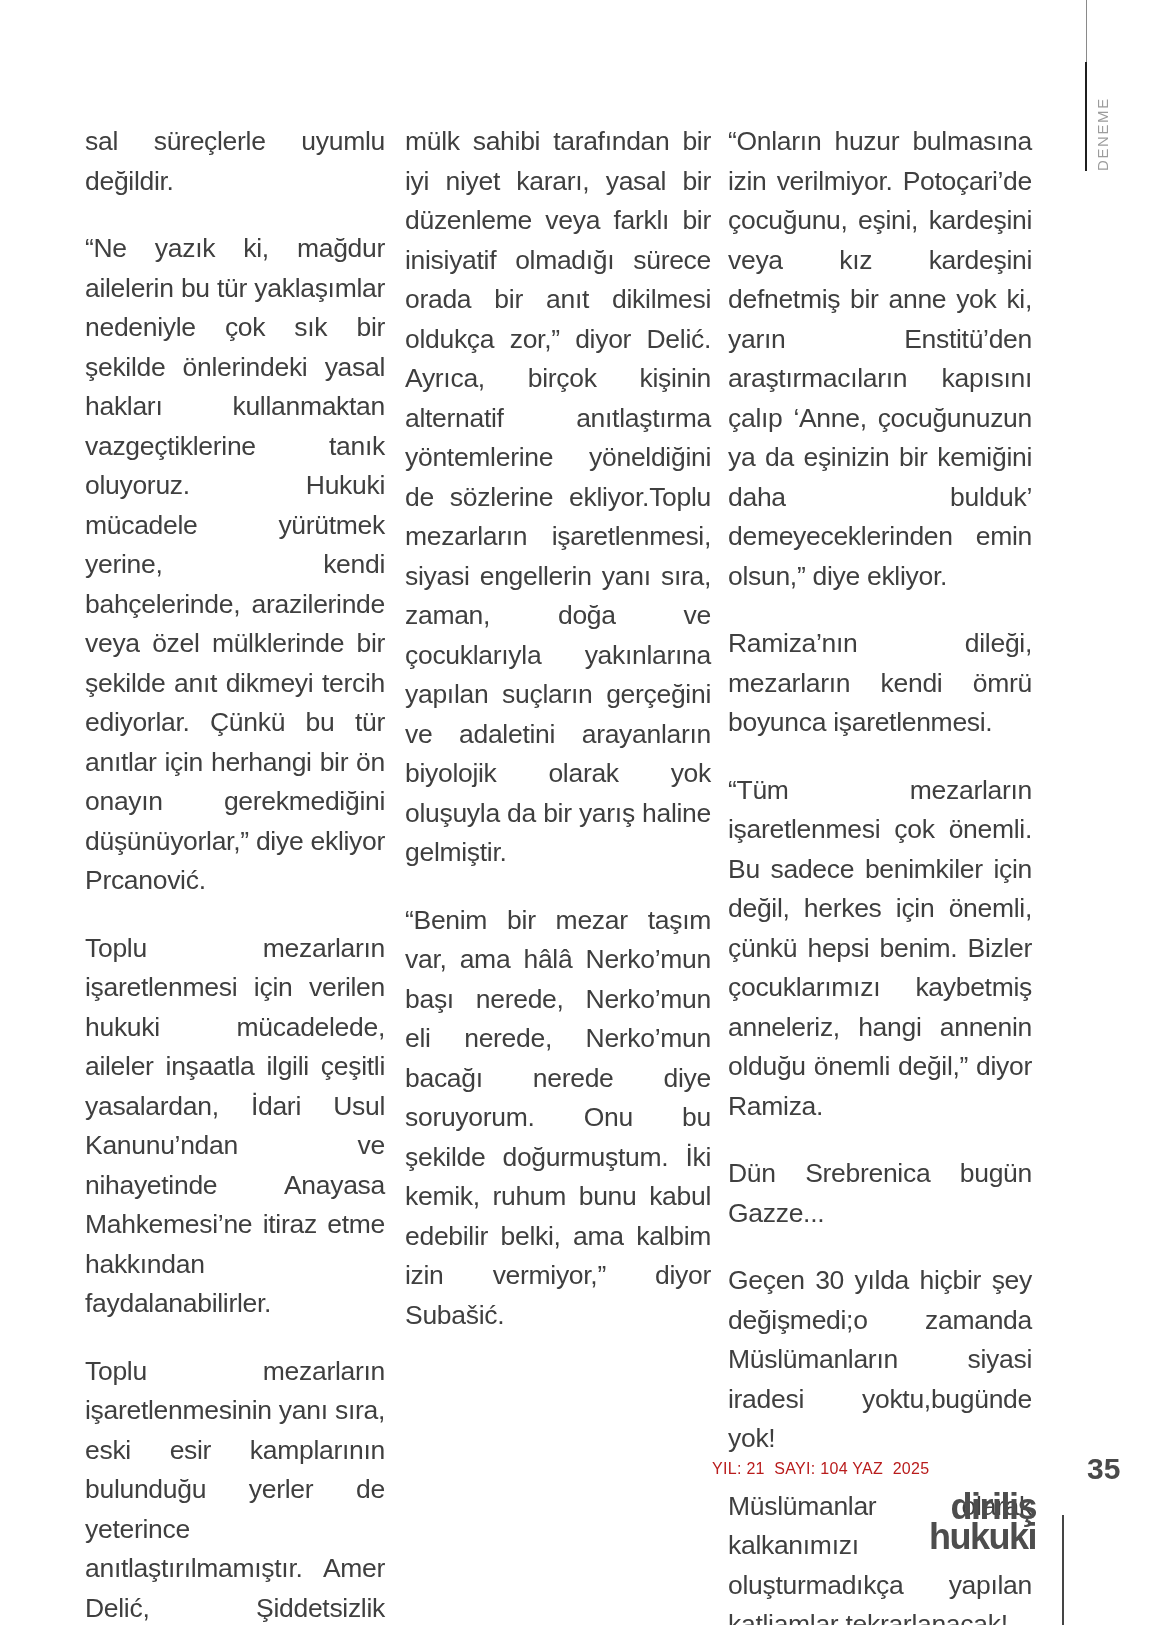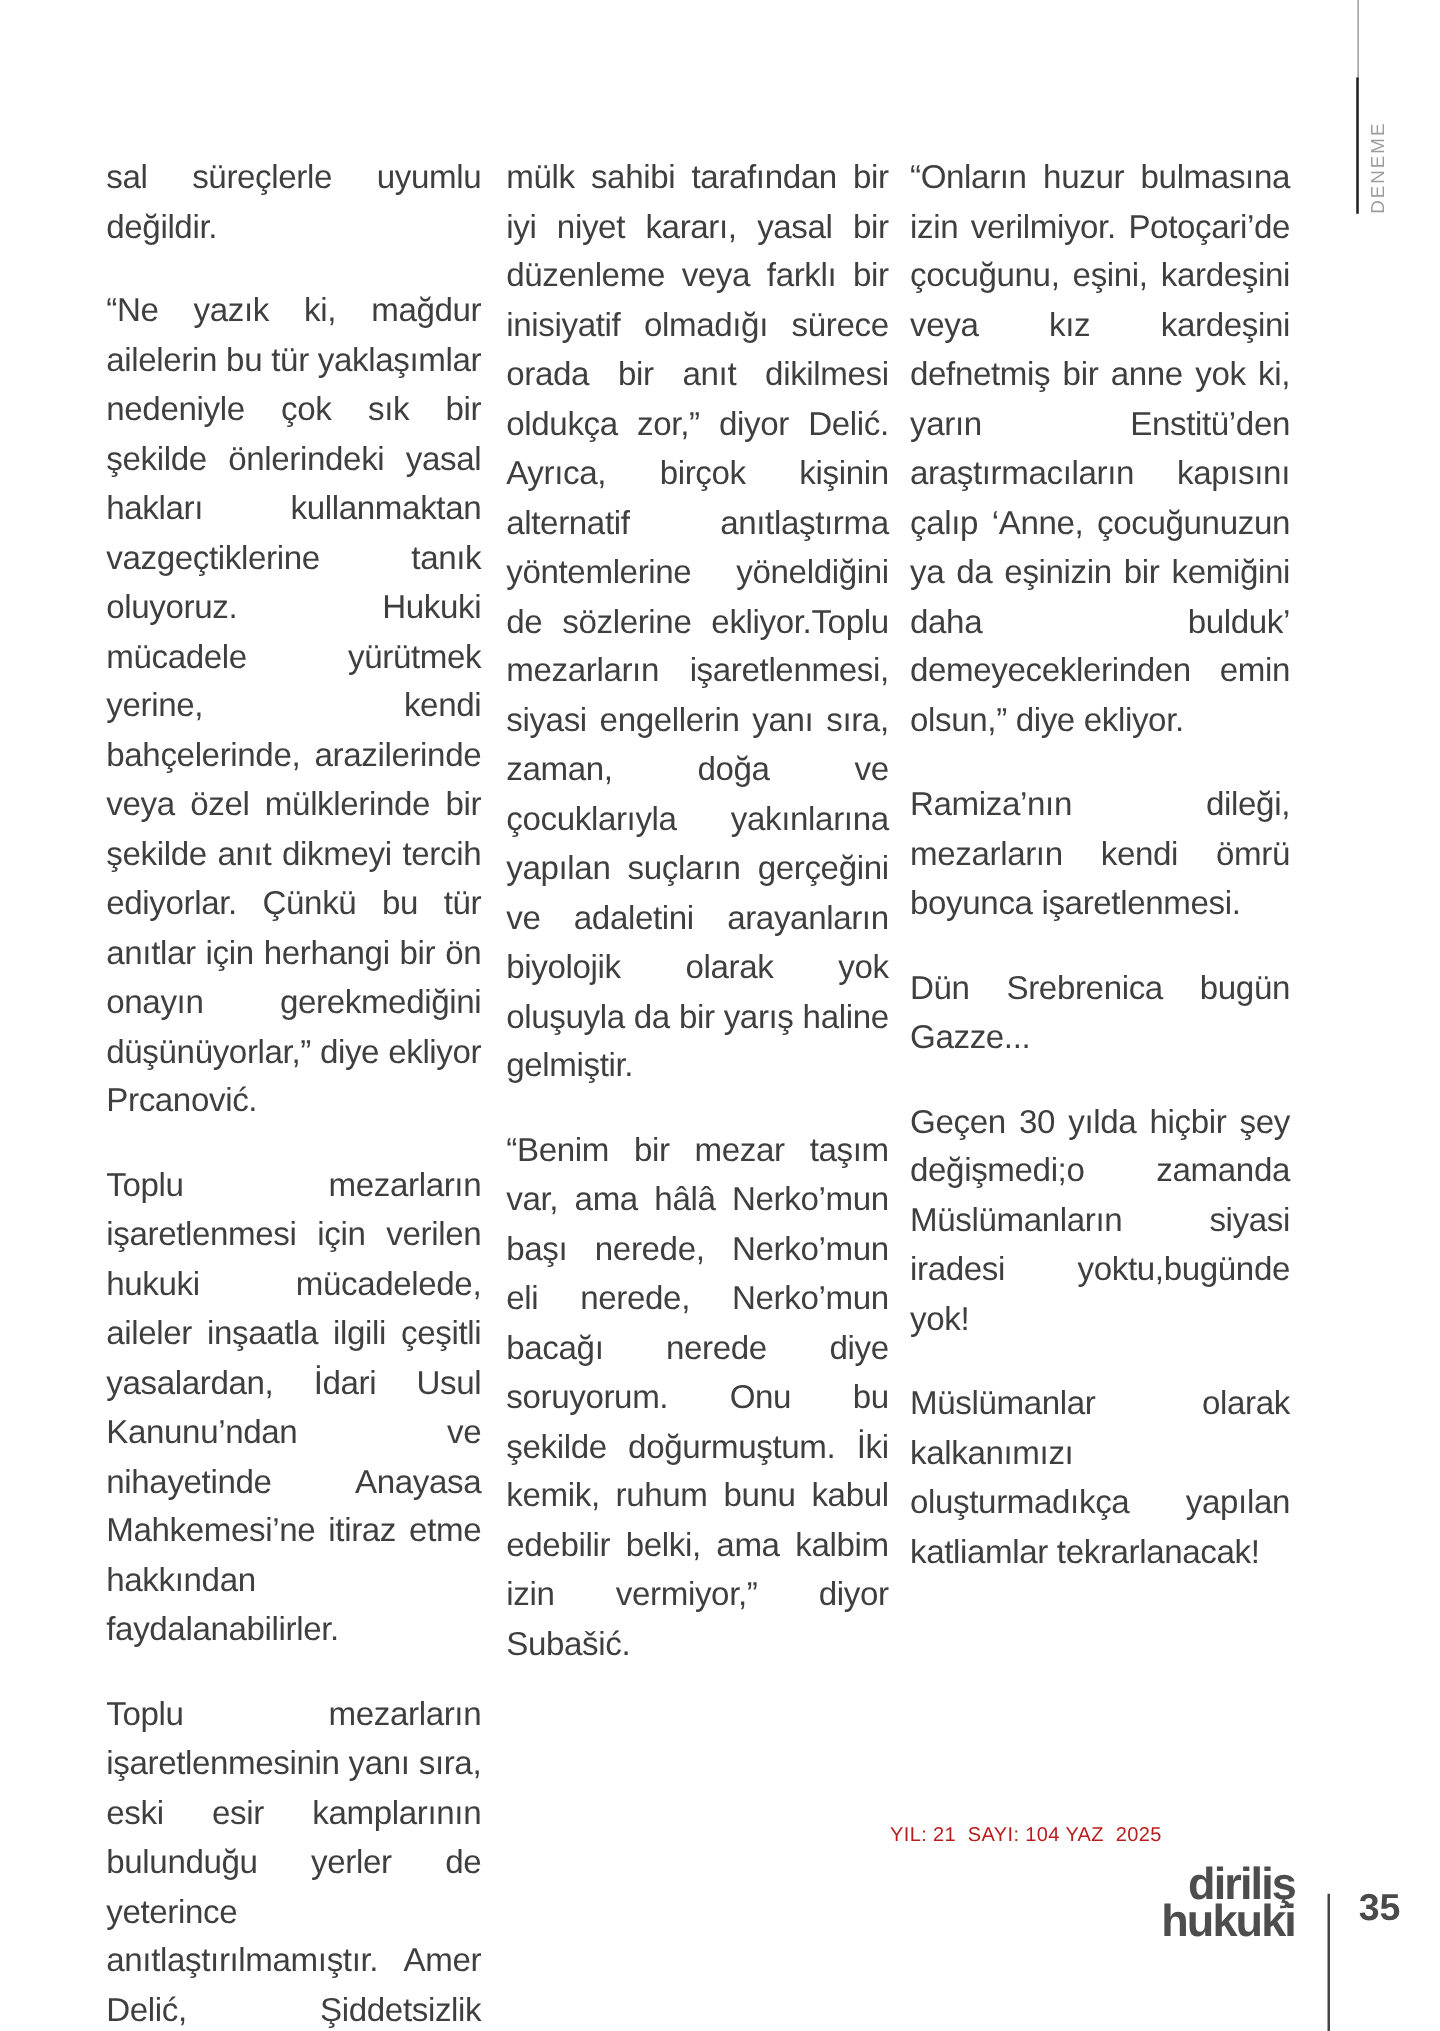--- a/index.html
+++ b/index.html
@@ -52,21 +52,21 @@
     position:absolute; left:916px; top:1492px; width:120px;
     text-align:right;
     font-weight:700; font-size:36px; line-height:30px;
     letter-spacing:-1.5px; color:#4d4d4d;
   }
   .footer-rule {
     position:absolute; left:1062px; top:1515px; width:2px; height:110px;
     background:#454545;
   }
   .pagenum {
-    position:absolute; left:1087px; top:1510px;
+    position:absolute; left:1087px; top:1452px;
     font-size:30px; font-weight:700; color:#4a4a4a;
   }
 </style>
 </head>
 <body>
 
 <div class="page">
 
   <div class="rule-upper"></div>
   <div class="rule-main"></div>
@@ -81,20 +81,21 @@
 
     </section>
     <section class="col col-2">
       <p>mülk sahibi tarafından bir iyi niyet kararı, yasal bir düzenleme veya farklı bir inisiyatif olmadığı sürece orada bir anıt dikilmesi oldukça zor,” diyor Delić. Ayrıca, birçok kişinin alternatif anıtlaştırma yöntemlerine yöneldiğini de sözlerine ekliyor.Toplu mezarların işaretlenmesi, siyasi engellerin yanı sıra, zaman, doğa ve çocuklarıyla yakınlarına yapılan suçların gerçeğini ve adaletini arayanların biyolojik olarak yok oluşuyla da bir yarış haline gelmiştir.</p>
       <p>“Benim bir mezar taşım var, ama hâlâ Nerko’mun başı nerede, Nerko’mun eli nerede, Nerko’mun bacağı nerede diye soruyorum. Onu bu şekilde doğurmuştum. İki kemik, ruhum bunu kabul edebilir belki, ama kalbim izin vermiyor,” diyor Subašić.</p>
 
     </section>
     <section class="col col-3">
       <p>“Onların huzur bulmasına izin verilmiyor. Potoçari’de çocuğunu, eşini, kardeşini veya kız kardeşini defnetmiş bir anne yok ki, yarın Enstitü’den araştırmacıların kapısını çalıp ‘Anne, çocuğunuzun ya da eşinizin bir kemiğini daha bulduk’ demeyeceklerinden emin olsun,” diye ekliyor.</p>
       <p>Ramiza’nın dileği, mezarların kendi ömrü boyunca işaretlenmesi.</p>
+      <p>“Tüm mezarların işaretlenmesi çok önemli. Bu sadece benimkiler için değil, herkes için önemli, çünkü hepsi benim. Bizler çocuklarımızı kaybetmiş anneleriz, hangi annenin olduğu önemli değil,” diyor Ramiza.</p>
       <p>Dün Srebrenica bugün Gazze...</p>
       <p>Geçen 30 yılda hiçbir şey değişmedi;o zamanda Müslümanların siyasi iradesi yoktu,bugünde yok!</p>
       <p>Müslümanlar olarak kalkanımızı oluşturmadıkça yapılan katliamlar tekrarlanacak!</p>
     </section>
   </main>
 
   <footer>
     <div class="issue">YIL: 21  SAYI: 104 YAZ  2025</div>
     <div class="logo">
       <span>diriliş</span><br>

